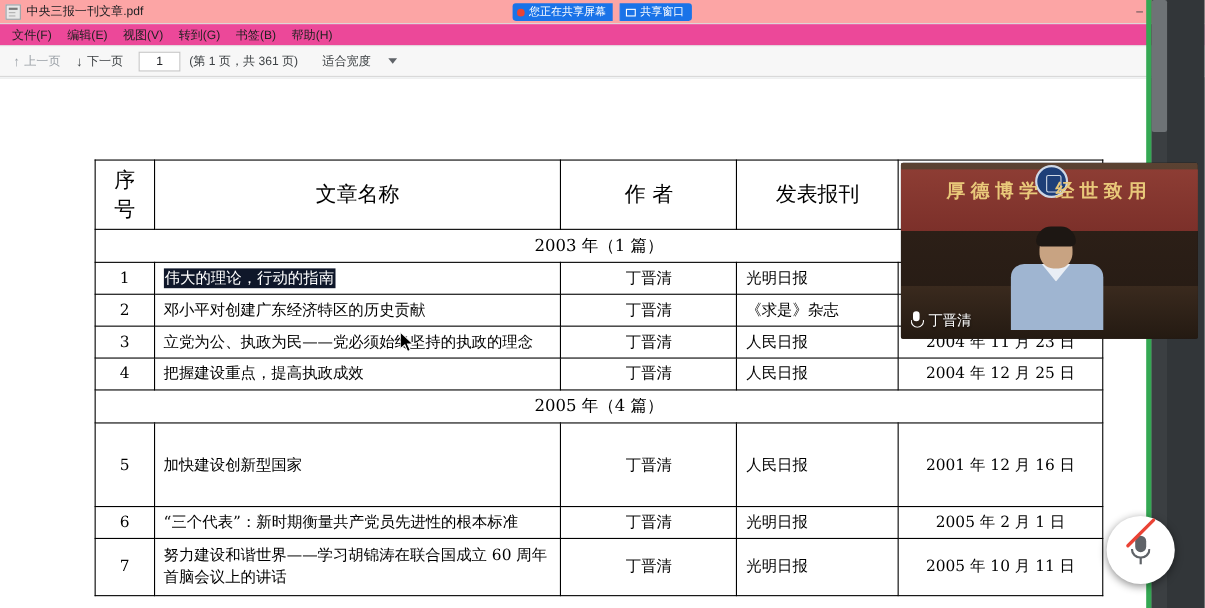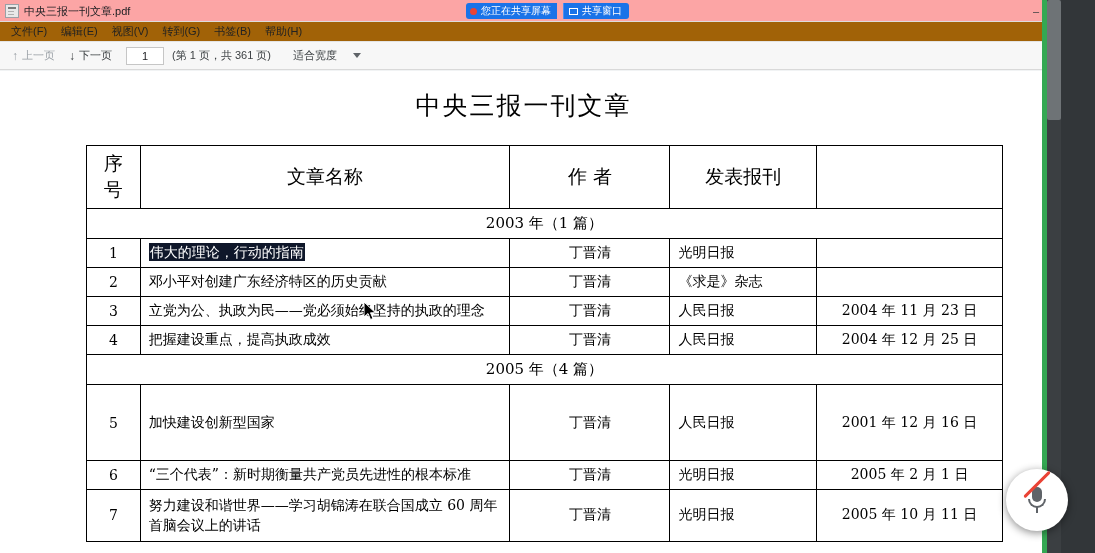--- a/index.html
+++ b/index.html
@@ -75,23 +75,23 @@
   }
   .winbtn {
     width: 22px; height: 22px; display: flex; align-items: center; justify-content: center;
     font-size: 11px; color: #3c4043;
   }
   .winbtn:last-child { margin-right: 4px; }
 
   
   .menubar {
     position: absolute; top: 22px; left: 0; width: 1095px; height: 20px;
-    background: #a16207;
+    background: #ec4899;
     border-bottom: 1px solid #e4e4e4;
-    display: flex; align-items: flex-end; padding-left: 4px;
+    display: flex; align-items: center; padding-left: 4px;
   }
   .menu-item {
     font-size: 11px; color: #222; padding: 0 7px; line-height: 20px;
     white-space: nowrap;
   }
 
   
   .toolbar {
     position: absolute; top: 42px; left: 0; width: 1095px; height: 28px;
     background: #f7f7f7;
@@ -331,21 +331,20 @@
       <span>下一页</span>
     </div>
     <div class="page-box">1</div>
     <div class="page-info">(第 1 页，共 361 页)</div>
     <div class="zoom-label">适合宽度</div>
     <div class="caret-down"></div>
   </div>
 
   <div class="docarea">
     <div class="page">
-      <div class="doc-title">中央三报一刊文章</div>
 
       <table class="article-table">
         <tbody>
             <tr class="hdr">
           <td class="col-no">序号</td>
           <td class="col-title" style="text-align:center">文章名称</td>
           <td class="col-author">作  者</td>
           <td class="col-pub">发表报刊</td>
           <td class="col-date"></td>
         </tr>
@@ -416,20 +415,35 @@
         </svg>
       </div>
     </div>
   </div>
 
   <div class="green-bar"></div>
   <div class="right-strip"></div>
   <div class="scroll-track"></div>
   <div class="scroll-thumb"></div>
 
+  <div class="video-overlay">
+    <div class="v-bg"></div>
+    <div class="v-banner"></div>
+    <div class="v-seal"></div>
+    <div class="v-banner-text">厚德博学 经世致用</div>
+    <div class="v-table"></div>
+    <div class="v-person-body"></div>
+    <div class="v-person-collar"></div>
+    <div class="v-person-head"></div>
+    <div class="v-person-hair"></div>
+    <div class="v-name">
+      <span class="mic-glyph"></span>
+      <span>丁晋清</span>
+    </div>
+  </div>
 
   <div class="fab">
     <div class="fab-mic">
       <div class="body"></div>
       <div class="arc"></div>
       <div class="stem"></div>
     </div>
     <div class="fab-slash"></div>
   </div>
 

